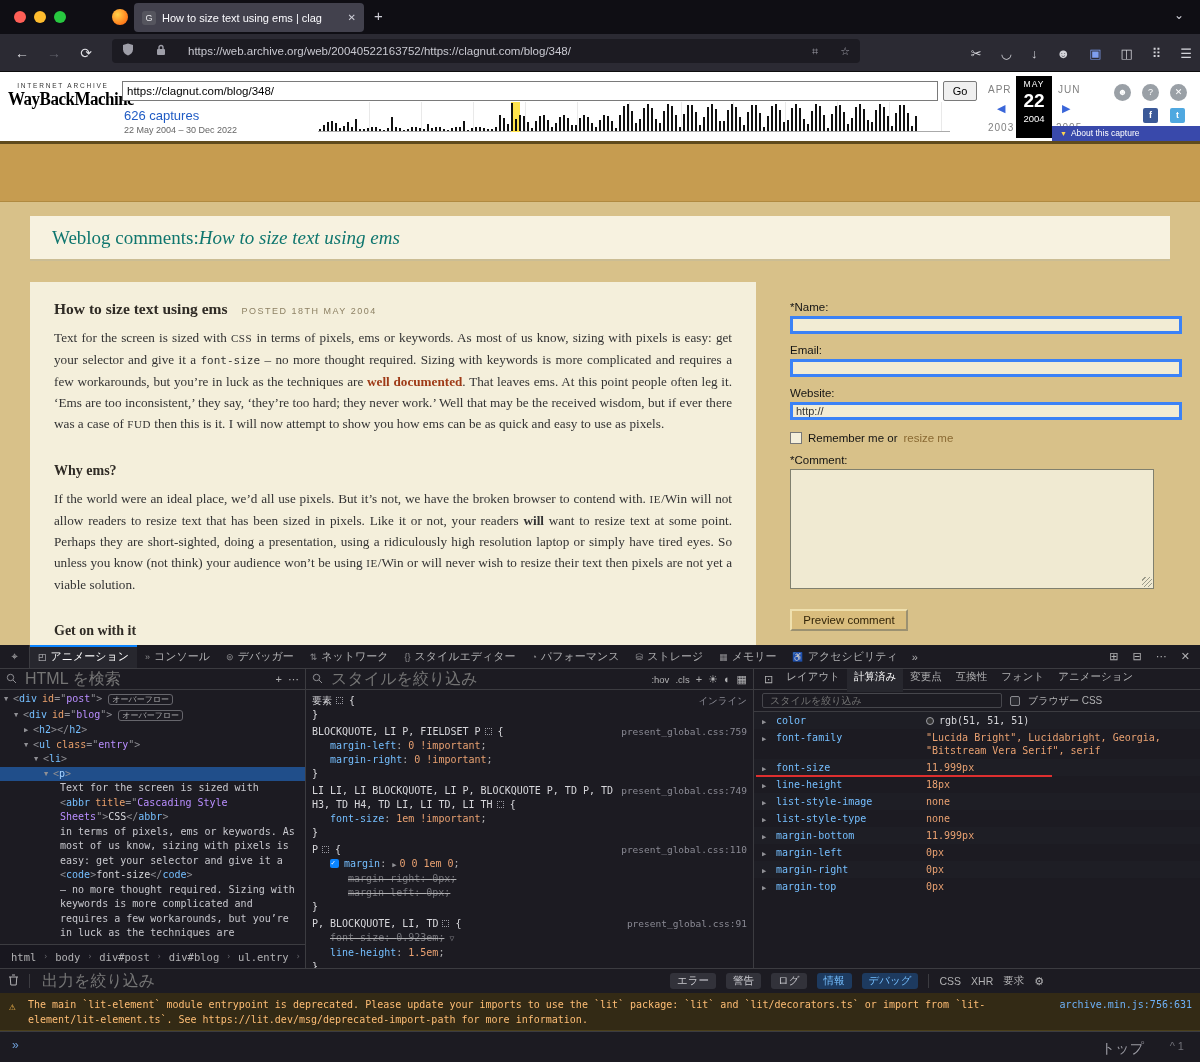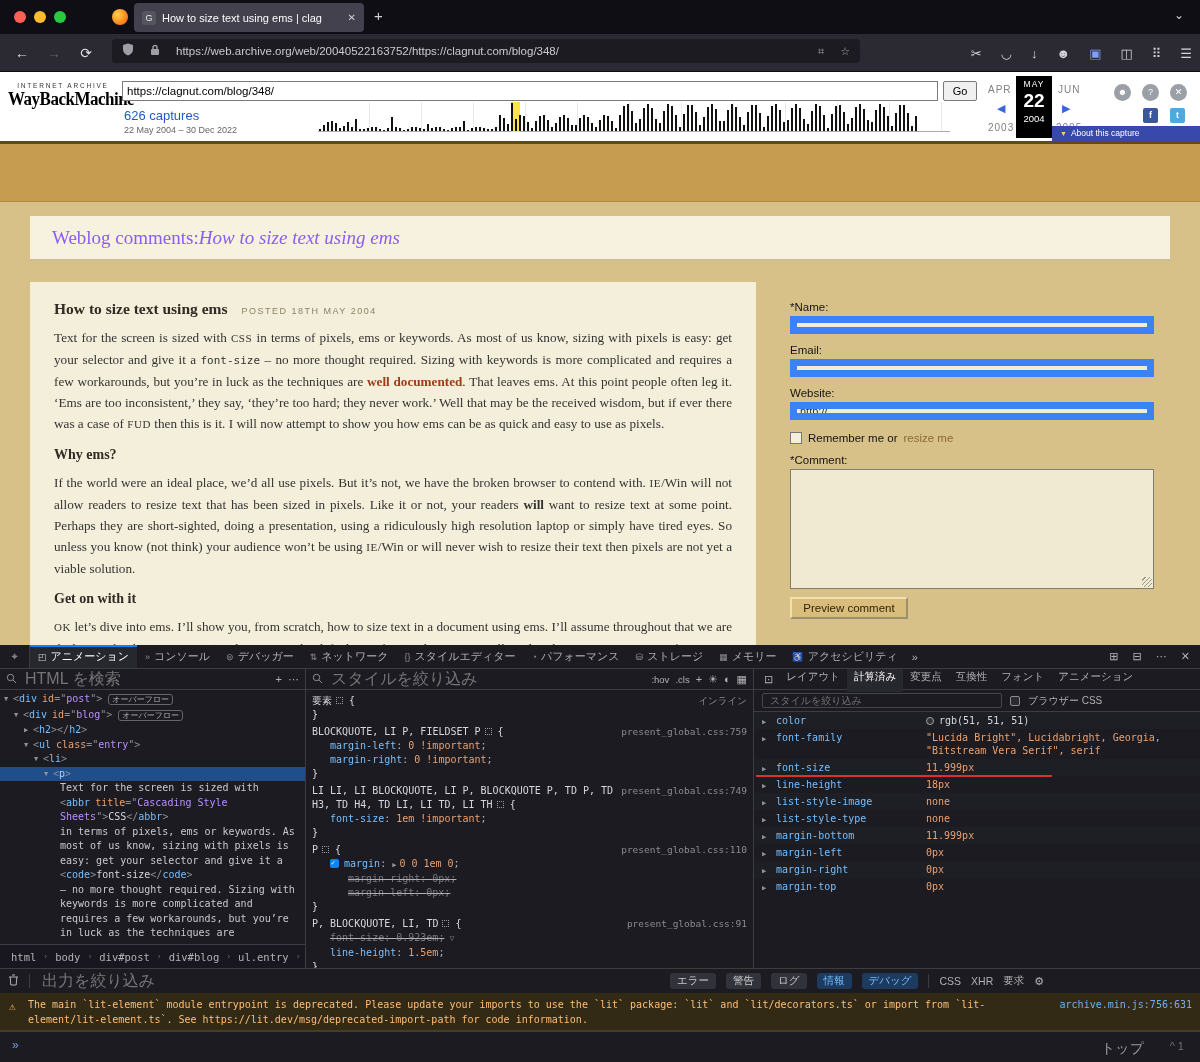--- a/index.html
+++ b/index.html
@@ -18,21 +18,21 @@
   #tab{position:absolute;left:134px;top:3px;width:230px;height:29px;background:#42414d;border-radius:4px;color:#fbfbfe;font-size:11px;display:flex;align-items:center;padding:0 8px;gap:6px}
   #tab .fav{width:14px;height:14px;border-radius:3px;background:#55555e;color:#e8e8ec;font-size:9px;line-height:14px;text-align:center;flex:none}
   #tab .ttl{flex:1;white-space:nowrap;overflow:hidden}
   #tab .x{font-size:10px;color:#cfcfd8}
   #newtab{position:absolute;left:374px;top:7px;font-size:15px;color:#cfcfd8}
   #alltabs{position:absolute;right:16px;top:8px;font-size:12px;color:#cfcfd8}
 
   
   #navbar{position:absolute;top:34px;left:0;width:100%;height:38px;background:#2b2a33;border-bottom:1px solid #0c0c0d}
   .nvi{position:absolute;top:0;height:38px;line-height:38px;text-align:center;width:28px;font-size:14px;color:#dfdfe4}
-  #urlbar{position:absolute;left:112px;top:5px;width:748px;height:24px;background:#1c1b22;border-radius:4px;display:flex;align-items:center;padding:0 10px;gap:16px}
+  #urlbar{position:absolute;left:112px;top:5px;width:748px;height:24px;background:#1c1b22;border-radius:4px;display:flex;align-items:center;padding:0 10px;gap:22px}
   #urltext{flex:1;font-size:11.5px;color:#c9c9d1;white-space:nowrap;overflow:hidden}
   #urlbar .uic{color:#9e9ea8;font-size:11px}
   #nav-right{position:absolute;right:8px;top:0;height:38px;display:flex;align-items:center;gap:19px;font-size:13px;color:#d4d4da}
   #nav-right .ext{color:#7f9ff0}
 
   
   #wayback{position:absolute;top:72px;left:0;width:100%;height:69px;background:#fff;color:#111}
   #wb-logo{position:absolute;left:8px;top:10px;width:110px;text-align:center}
   #wb-logo .l1{font-size:6.5px;letter-spacing:1.8px;color:#333}
   #wb-logo .l2{font-family:"Liberation Serif",serif;font-weight:bold;font-size:17px;letter-spacing:-.5px;color:#000;transform:scaleY(1.15)}
@@ -51,40 +51,40 @@
   #wb-day .d{font-size:19px;font-weight:bold;line-height:24px}
   #wb-day .y{font-size:9.5px}
   .wb-circ{position:absolute;top:12px;width:17px;height:17px;border-radius:50%;background:#9aa0a6;color:#fff;font-size:9px;line-height:17px;text-align:center}
   .wb-sq{position:absolute;top:36px;width:15px;height:15px;color:#fff;font-size:9px;font-weight:bold;line-height:15px;text-align:center;border-radius:2px}
   #wb-about{position:absolute;left:1052px;top:54px;width:148px;height:15px;background:#3949ab;color:#fff;font-size:8.5px;line-height:15px;padding-left:8px}
   #wb-about .car{color:#ffd54f;font-size:7px;margin-right:4px}
 
   
   #site{position:absolute;top:141px;left:0;width:100%;height:504px;background:#d8c189;overflow:hidden}
   #site-band{position:absolute;top:0;left:0;width:100%;height:61px;background:#c69c50;border-top:3px solid #5f4a1d;border-bottom:1px solid #b08a40}
-  #banner{position:absolute;left:30px;top:75px;width:1140px;height:45px;background:#f7f2e0;border-bottom:2px solid #cbbd94;display:flex;align-items:center;padding:14px 22px;font-family:"Liberation Serif",serif;font-size:19px;color:#8b5cf6}
+  #banner{position:absolute;left:30px;top:75px;width:1140px;height:45px;background:#f7f2e0;border-bottom:2px solid #cbbd94;display:flex;align-items:center;padding:14px 22px;font-family:"Liberation Serif",serif;font-size:19px;color:#0f766e}
   #article{position:absolute;left:30px;top:141px;width:726px;height:370px;background:#f4efdb;padding:18px 24px;font-family:"Liberation Serif",serif;color:#333}
   .atitle{font-size:15.5px;font-weight:bold;color:#2f2b25;display:inline}
   .posted{font-size:9px;color:#8d8164;letter-spacing:1.5px;margin-left:14px;font-family:"Liberation Sans",sans-serif}
   #article p{font-size:13.2px;line-height:21px;text-align:justify;margin:9px 0}
   #article .sc{font-size:11px;letter-spacing:.6px}
   #article code{font-family:"DejaVu Sans Mono",monospace;font-size:11px}
   #article a{color:#9e3a16;font-weight:bold;text-decoration:none}
-  #article h3{font-size:14px;margin:12px 0 4px;color:#2f2b25}
+  #article h3{font-size:14px;margin:28px 0 4px;color:#2f2b25}
   #p3{text-indent:26px}
   #sidebar{position:absolute;left:790px;top:150px;width:382px;color:#141414}
   #sb-title{font-family:"Liberation Serif",serif;font-weight:bold;font-size:16.5px;color:#f8f1da;margin-bottom:10px}
   .fl{font-size:11.5px;margin:10px 0 3px}
-  .fi{width:364px;height:18px;background:#f2ecd4;border:7px solid #3b82f6;font-size:11px;padding:0 3px;color:#333;display:block}
+  .fi{width:392px;height:18px;background:#f2ecd4;border:3px solid #3b82f6;font-size:11px;padding:0 3px;color:#333;display:block}
   #remember{display:flex;align-items:center;gap:6px;margin:12px 0 10px;font-size:11.5px}
   #remember .box{width:12px;height:12px;background:#f4efdb;border:1px solid #777;flex:none}
   #remember a{color:#8a6a33;text-decoration:none}
   #sb-comment{width:364px;height:120px;background:#f0ead2;border:1px solid #80806e;position:relative}
   #sb-comment .grip{position:absolute;right:1px;bottom:1px;width:10px;height:10px;background:repeating-linear-gradient(135deg,transparent 0 2px,#9a9a8a 2px 3px)}
-  #sb-preview{margin-top:8px;width:118px;height:22px;background:#d9bd7d;border:2px outset #efe0ae;font-size:11.5px;color:#322408;text-align:center;line-height:18px}
+  #sb-preview{margin-top:20px;width:118px;height:22px;background:#d9bd7d;border:2px outset #efe0ae;font-size:11.5px;color:#322408;text-align:center;line-height:18px}
 
   
   #devtools{position:absolute;top:645px;left:0;width:100%;height:417px;background:#1c1b22;color:#b1b1b3}
   #dt-toolbar{position:absolute;top:0;left:0;width:100%;height:24px;border-bottom:1px solid #3c3c41;display:flex;align-items:stretch;font-size:11px}
   #dt-picker{width:30px;border-right:1px solid #3c3c41;display:flex;align-items:center;justify-content:center}
   .dtab{display:flex;align-items:center;gap:4px;padding:0 8px;white-space:nowrap;color:#b1b1b3}
   .dtab .ti{font-size:9px;opacity:.75}
   .dtab.active{color:#fff;background:#27272e;box-shadow:inset 0 2px 0 #0a84ff}
   #dt-ovf{display:flex;align-items:center;padding:0 6px;color:#b1b1b3}
   #dt-tb-right{margin-left:auto;display:flex;align-items:center;gap:14px;padding:0 10px;font-size:11px}
@@ -657,21 +657,21 @@
       <span class="pillbtn on">デバッグ</span>
       <span class="vsep"></span>
       <span class="txtbtn">CSS</span>
       <span class="txtbtn">XHR</span>
       <span class="txtbtn">要求</span>
       <span class="rowic">⚙</span>
     </div>
 
     <div id="dt-warn">
       <span class="wicon">⚠</span>
-      <span>The main `lit-element` module entrypoint is deprecated. Please update your imports to use the `lit` package: `lit` and `lit/decorators.ts` or import from `lit-element/lit-element.ts`. See https://lit.dev/msg/deprecated-import-path for code information.</span>
+      <span>The main `lit-element` module entrypoint is deprecated. Please update your imports to use the `lit` package: `lit` and `lit/decorators.ts` or import from `lit-element/lit-element.ts`. See https://lit.dev/msg/deprecated-import-path for more information.</span>
       <span class="wsrc">archive.min.js:756:631</span>
     </div>
 
     <div id="dt-status">
       <span class="prompt">»</span>
       <span class="top1">トップ</span>
       <span class="top2">^ 1</span>
     </div>
   </div>
 

